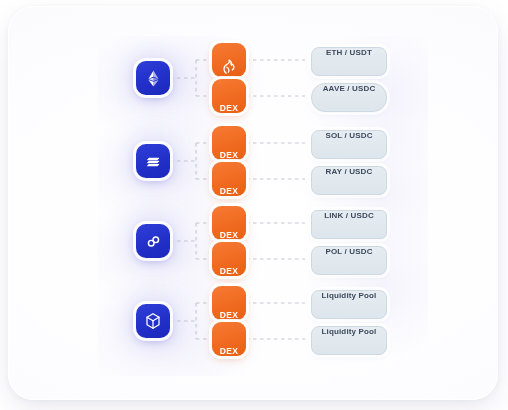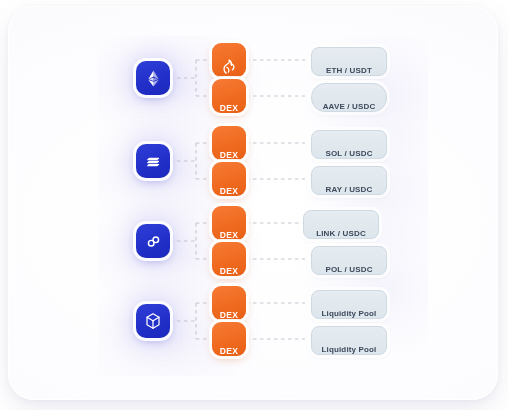--- a/index.html
+++ b/index.html
@@ -109,21 +109,21 @@
     position: absolute;
     width: 74px;
     height: 27px;
     border-radius: 8px;
     background: linear-gradient(180deg, #e6ecf1 0%, #dde6ec 100%);
     border: 1px solid #cfd9e2;
     box-shadow:
       0 0 0 3px rgba(255,255,255,0.78),
       0 2px 5px rgba(110,120,160,0.12);
     display: flex;
-    align-items: flex-end;
+    align-items: flex-start;
     justify-content: center;
     color: #3d4a5c;
     font-size: 8px;
     font-weight: 600;
     letter-spacing: 0.15px;
     white-space: nowrap;
   }
 </style>
 </head>
 <body>
@@ -235,21 +235,21 @@
         </span>
       </div>
 
       <div class="dex-node" style="left:204px; top:200px;">
         <span>DEX</span>
       </div>
       <div class="dex-node" style="left:204px; top:236px;">
         <span>DEX</span>
       </div>
 
-      <div class="pair-node" style="left:295px; top:204px;">
+      <div class="pair-node" style="left:303px; top:204px;border-radius:6px;">
         <span>LINK / USDC</span>
       </div>
       <div class="pair-node" style="left:303px; top:240px;">
         <span>POL / USDC</span>
       </div>
 
       <div class="chain-node" style="left:128px; top:298px;">
         <span>
           <svg width="20" height="20" viewBox="0 0 24 24" aria-hidden="true">
             <g fill="none" stroke="#ffffff" stroke-width="1.5" stroke-linejoin="round" stroke-linecap="round">

